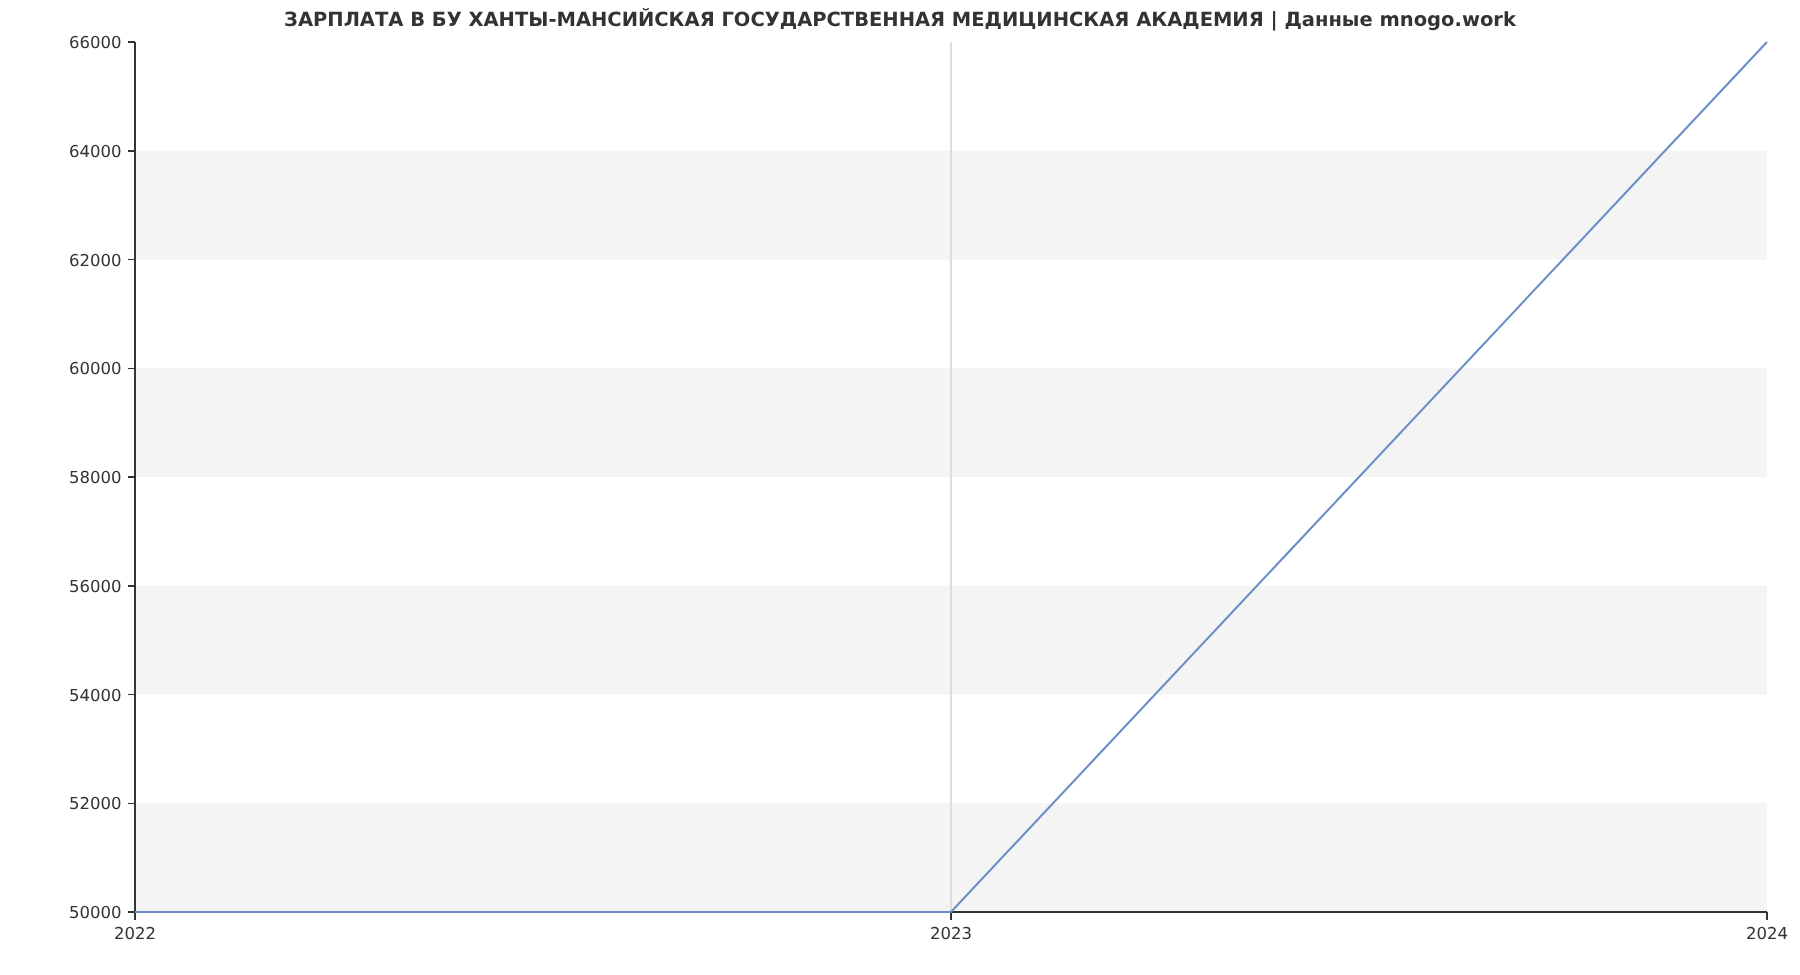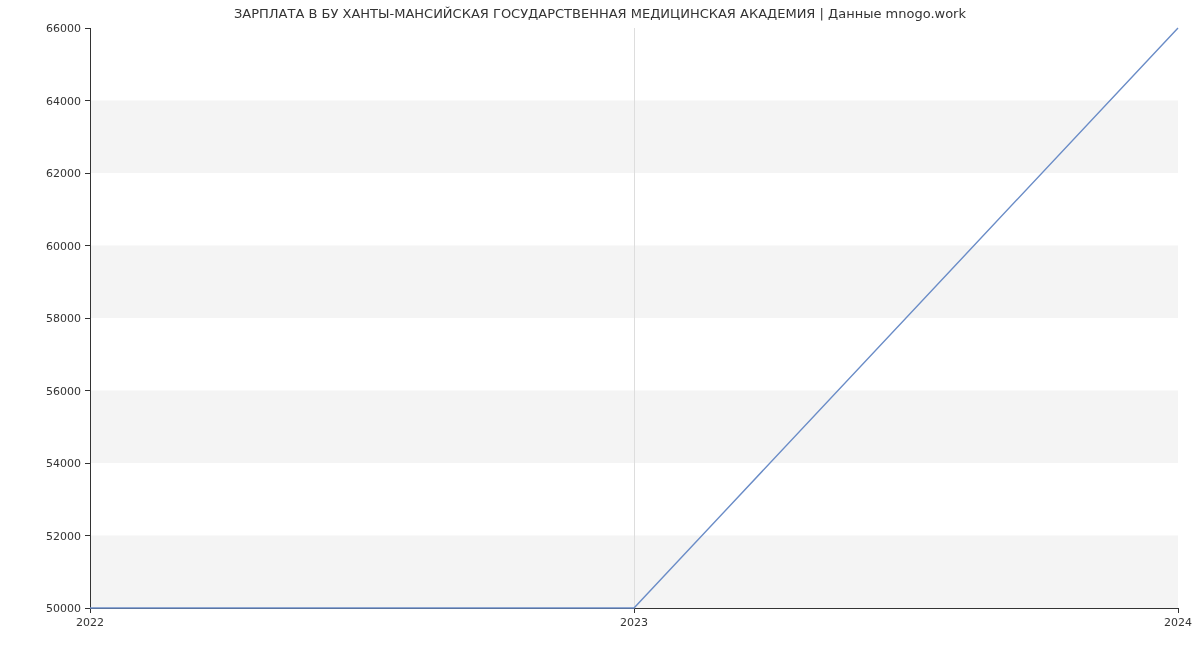--- a/index.html
+++ b/index.html
@@ -17,21 +17,21 @@
     height: 650px;
   }
   .title {
     position: absolute;
     top: 6px;
     left: 0;
     width: 1200px;
     text-align: center;
     font-size: 13px;
     color: #333333;
-    font-weight: 400;
+    font-weight: 700;
   }
   svg { display: block; }
   .band { fill: #f4f4f4; }
   .axis-line { stroke: #333333; stroke-width: 1; shape-rendering: crispEdges; }
   .grid-line { stroke: #dddddd; stroke-width: 1; shape-rendering: crispEdges; }
   .tick-line { stroke: #333333; stroke-width: 1; shape-rendering: crispEdges; }
   .series-line { stroke: #6a8cc7; stroke-width: 1.4; fill: none; }
 </style>
 </head>
 <body>

